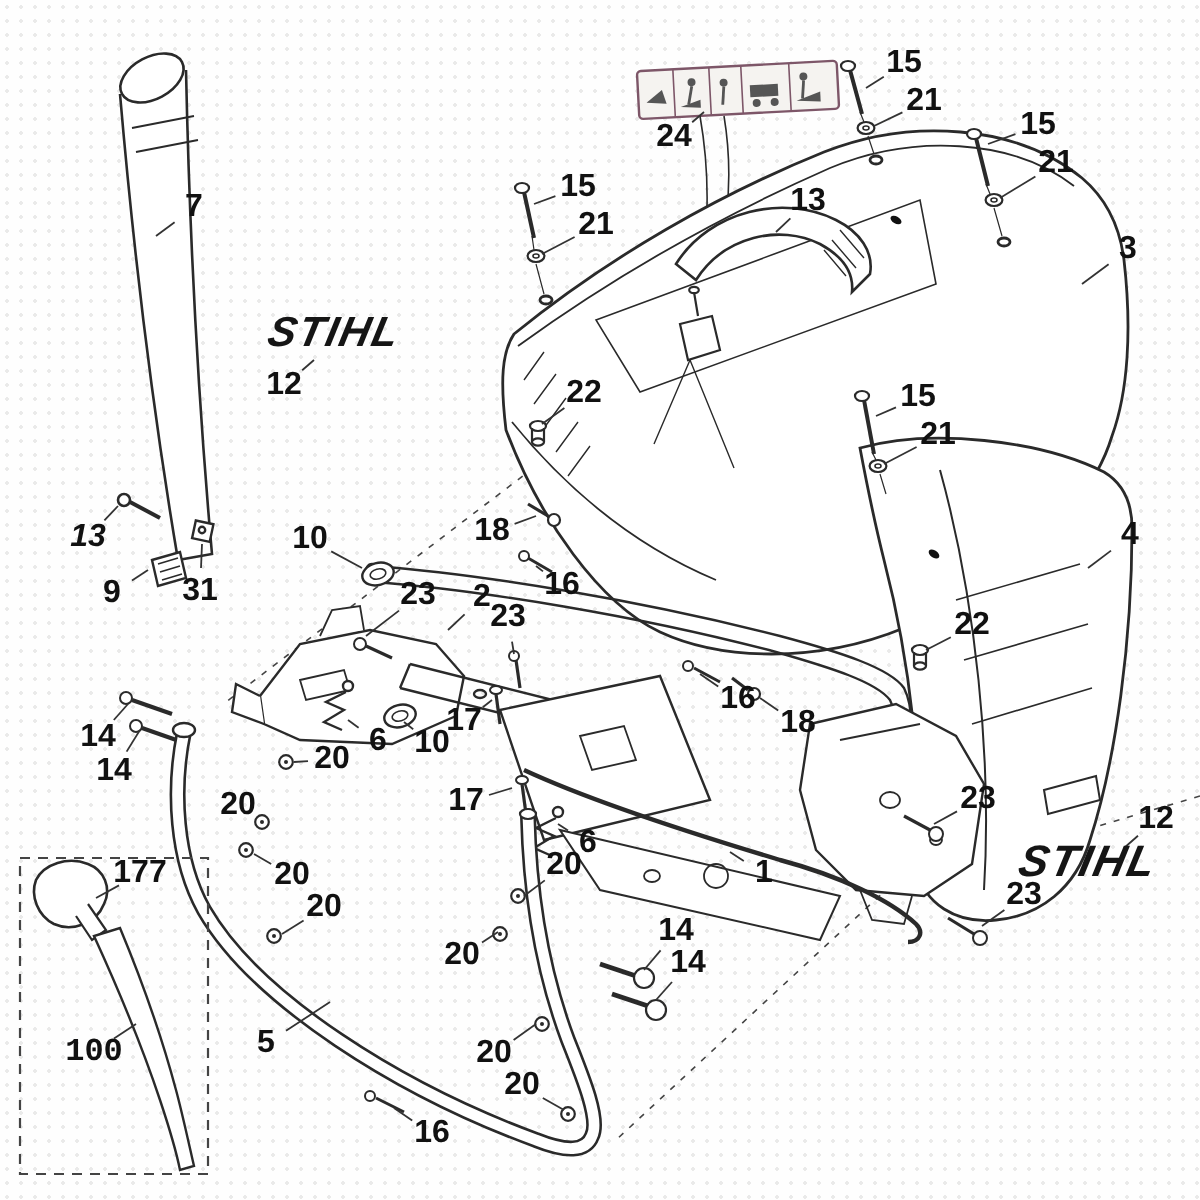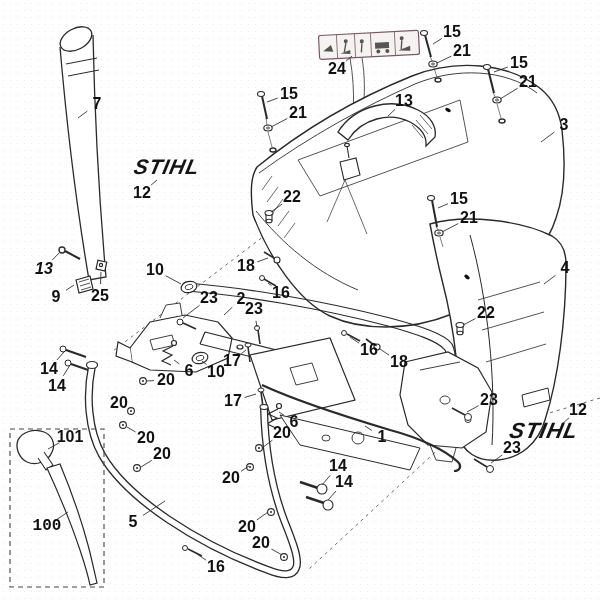--- a/index.html
+++ b/index.html
@@ -362,21 +362,21 @@
       <div class="callout" style="left: 459px; top: 199px;">15</div>
       <div class="callout" style="left: 469px; top: 218px;">21</div>
       <div class="callout" style="left: 565px; top: 268px;">4</div>
       <div class="callout" style="left: 292px; top: 197px;">22</div>
       <div class="callout" style="left: 486px; top: 313px;">22</div>
       <div class="callout" style="left: 97px; top: 104px;">7</div>
       <div class="callout" style="left: 142px; top: 193px;">12</div>
       <div class="callout" style="left: 578px; top: 410px;">12</div>
       <div class="callout" style="left: 44px; top: 269px; font-style: italic;">13</div>
       <div class="callout" style="left: 56px; top: 297px;">9</div>
-      <div class="callout" style="left: 100px; top: 296px;">25</div>
+      <div class="callout" style="left: 100px; top: 296px;">31</div>
       <div class="callout" style="left: 155px; top: 270px;">10</div>
       <div class="callout" style="left: 246px; top: 266px;">18</div>
       <div class="callout" style="left: 209px; top: 298px;">23</div>
       <div class="callout" style="left: 241px; top: 299px;">2</div>
       <div class="callout" style="left: 254px; top: 309px;">23</div>
       <div class="callout" style="left: 281px; top: 293px;">16</div>
       <div class="callout" style="left: 369px; top: 350px;">16</div>
       <div class="callout" style="left: 399px; top: 362px;">18</div>
       <div class="callout" style="left: 489px; top: 400px;">23</div>
       <div class="callout" style="left: 512px; top: 448px;">23</div>
@@ -384,21 +384,21 @@
       <div class="callout" style="left: 49px; top: 369px;">14</div>
       <div class="callout" style="left: 57px; top: 386px;">14</div>
       <div class="callout" style="left: 166px; top: 380px;">20</div>
       <div class="callout" style="left: 119px; top: 403px;">20</div>
       <div class="callout" style="left: 189px; top: 371px;">6</div>
       <div class="callout" style="left: 216px; top: 372px;">10</div>
       <div class="callout" style="left: 232px; top: 361px;">17</div>
       <div class="callout" style="left: 233px; top: 401px;">17</div>
       <div class="callout" style="left: 146px; top: 438px;">20</div>
       <div class="callout" style="left: 162px; top: 454px;">20</div>
-      <div class="callout" style="left: 70px; top: 437px;">101</div>
+      <div class="callout" style="left: 70px; top: 437px;">177</div>
       <div class="callout" style="left: 47px; top: 526px; font-family: Liberation Mono, monospace;">100</div>
       <div class="callout" style="left: 133px; top: 522px;">5</div>
       <div class="callout" style="left: 216px; top: 567px;">16</div>
       <div class="callout" style="left: 231px; top: 478px;">20</div>
       <div class="callout" style="left: 294px; top: 422px;">6</div>
       <div class="callout" style="left: 282px; top: 433px;">20</div>
       <div class="callout" style="left: 338px; top: 466px;">14</div>
       <div class="callout" style="left: 344px; top: 482px;">14</div>
       <div class="callout" style="left: 247px; top: 527px;">20</div>
       <div class="callout" style="left: 261px; top: 543px;">20</div>

